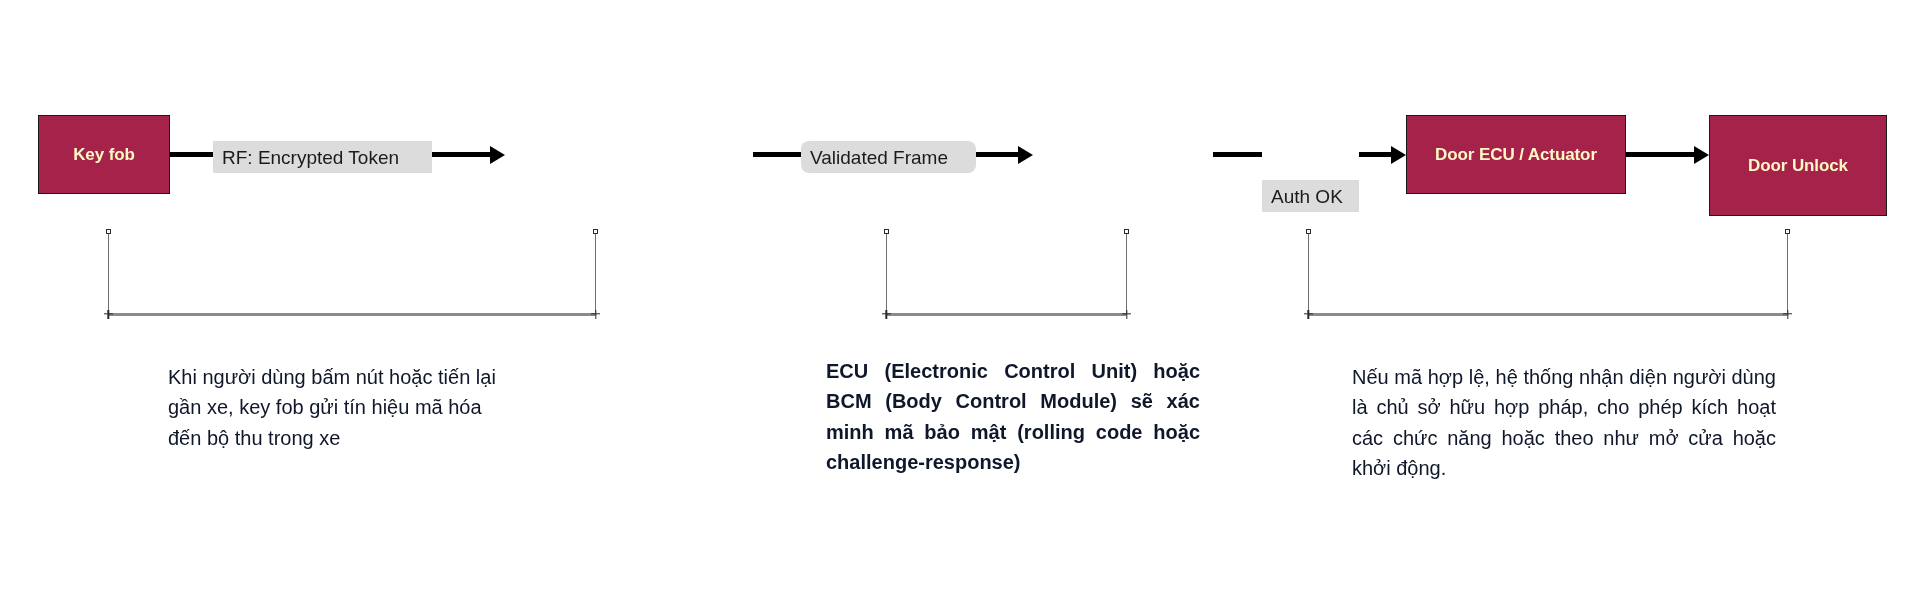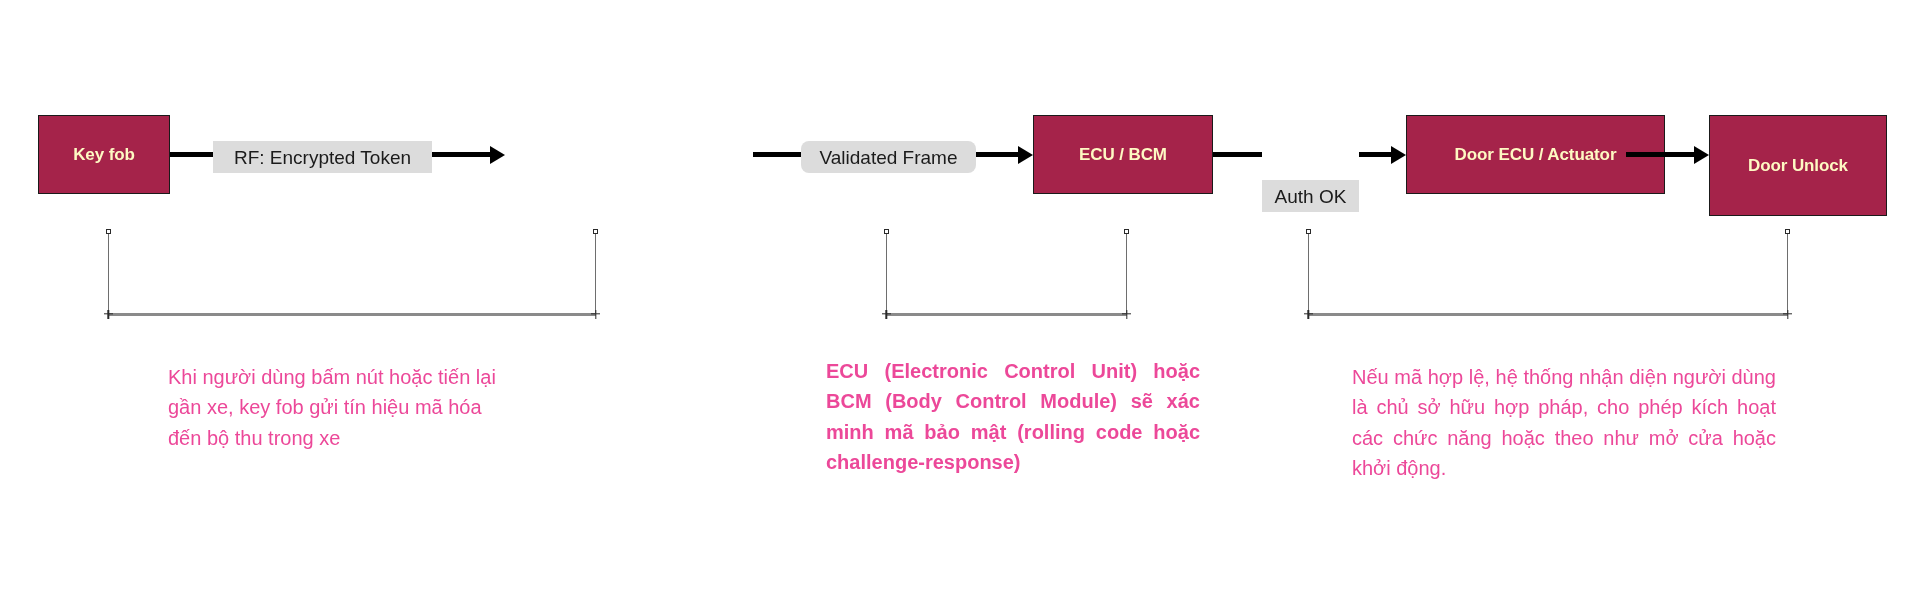--- a/index.html
+++ b/index.html
@@ -53,21 +53,21 @@
 
   
   .edge-label {
     position: absolute;
     background: #dcdcdc;
     color: #1b1b1b;
     font-size: 19px;
     line-height: 1;
     display: flex;
     align-items: center;
-    justify-content: center;
+    justify-content: flex-start;
     white-space: nowrap;
     box-sizing: border-box;
     padding: 0 9px;
   }
 
   
   .bracket {
     position: absolute;
   }
   .bracket .bleg {
@@ -113,46 +113,43 @@
     top: 50%;
     left: 0;
     height: 1.4px;
     width: 100%;
     transform: translateY(-50%);
   }
 
   
   .caption {
     position: absolute;
-    color: #ec4899;
+    color: #0f172a;
     font-size: 20px;
     line-height: 1.52;
     text-align: justify;
     text-justify: inter-word;
     box-sizing: border-box;
   }
   .caption.nojust {
     text-align: left;
   }
 </style>
 </head>
 <body>
 
 <div id="canvas">
 
   <div class="node" style="left:38px; top:115px; width:132px; height:79px;">
     <span>Key fob</span>
   </div>
 
 
-  <div class="node" style="left:1033px; top:115px; width:180px; height:79px;">
-    <span>ECU / BCM</span>
-  </div>
-
-  <div class="node" style="left:1406px; top:115px; width:259px; height:79px;">
+
+  <div class="node" style="left:1406px; top:115px; width:220px; height:79px;">
     <span>Door ECU / Actuator</span>
   </div>
 
   <div class="node" style="left:1709px; top:115px; width:178px; height:101px;justify-content:center;">
     <span>Door Unlock</span>
   </div>
 
   <div class="conn" style="left:170px; top:152px; width:43px;"></div>
   <div class="edge-label" style="left:213px; top:141px; width:219px; height:32px;">
     <span>RF: Encrypted Token</span>

